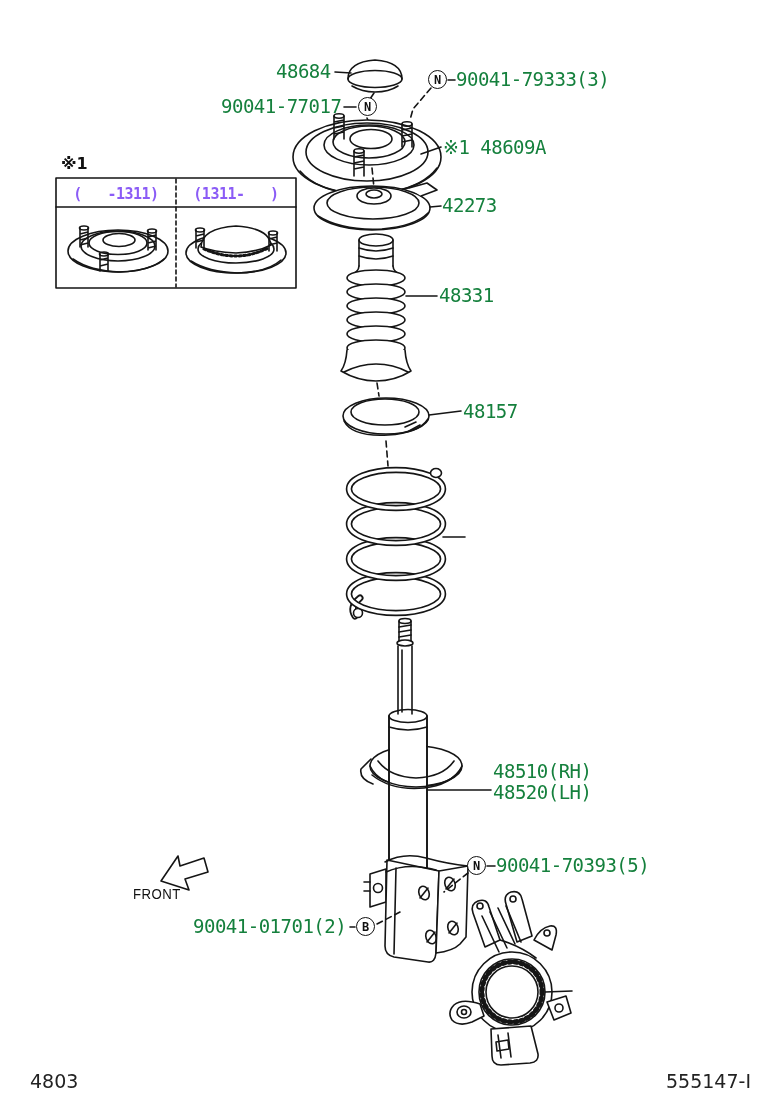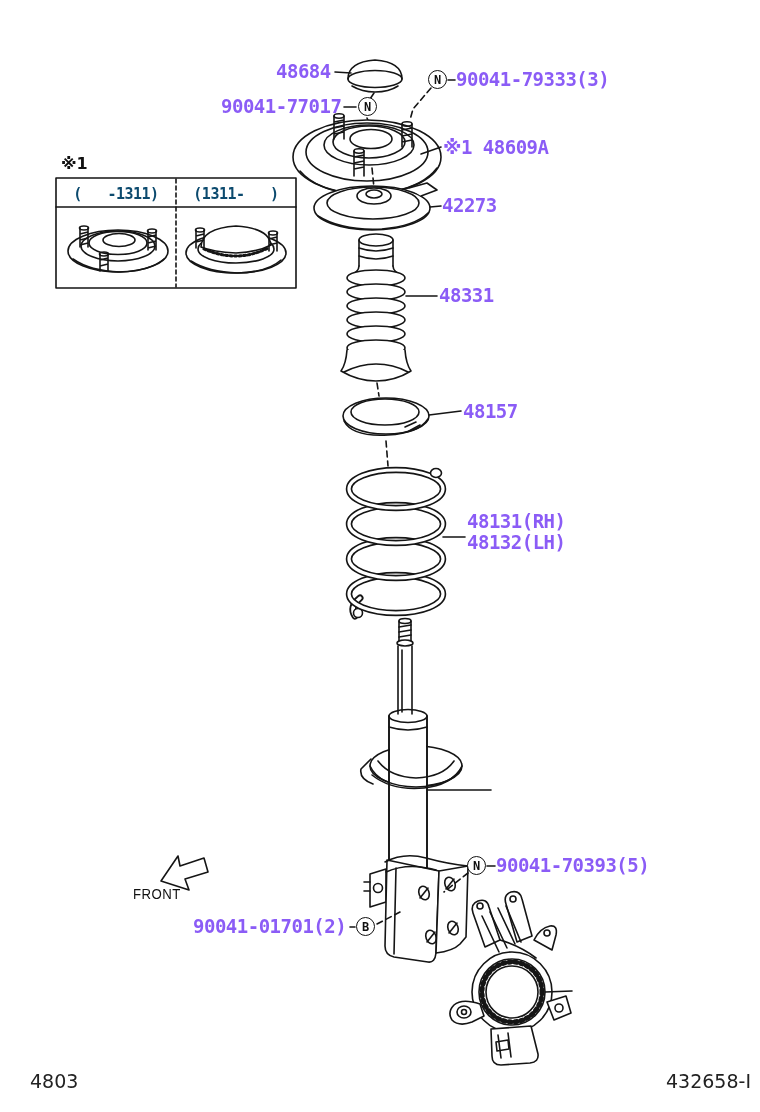--- a/index.html
+++ b/index.html
@@ -4,39 +4,39 @@
 <style>
   * { margin:0; padding:0; box-sizing:border-box; }
   html,body { background:#fff; }
   body {
     width:760px; height:1112px; position:relative; overflow:hidden;
     font-family:"DejaVu Sans Mono","Liberation Mono",monospace;
   }
   .page { position:absolute; inset:0; background:#ffffff; }
   svg.art { position:absolute; left:0; top:0; }
   .lbl {
-    position:absolute; font-weight:700; font-size:19px; line-height:21px;
-    color:#8b5cf6; white-space:pre; letter-spacing:-0.5px;
+    position:absolute; font-weight:400; font-size:19px; line-height:21px;
+    color:#15803d; white-space:pre; letter-spacing:-0.5px;
     font-family:"DejaVu Sans Mono","DejaVu Sans",monospace;
     text-align:right;
   }
   .lbl.refer { line-height:22px; }
   .marker {
     position:absolute; width:19px; height:19px; border:1.8px solid #111;
     border-radius:50%; background:#fff; display:flex; align-items:center;
     justify-content:center; font-size:12px; font-weight:700; color:#111;
     font-family:"DejaVu Sans Mono",monospace;
   }
   .note-ref {
     position:absolute; font-weight:700; font-size:16px; color:#111;
     font-family:"DejaVu Sans","Liberation Sans",sans-serif;
   }
   .hdr {
     position:absolute; width:120px; text-align:center; font-weight:700;
-    font-size:15px; color:#0c4a6e; white-space:pre; letter-spacing:-0.5px;
+    font-size:15px; color:#8b5cf6; white-space:pre; letter-spacing:-0.5px;
     font-family:"DejaVu Sans Mono","DejaVu Sans",monospace;
   }
   .front-lbl {
     position:absolute; font-family:"Liberation Sans","DejaVu Sans",sans-serif;
     font-size:15px; font-weight:400; color:#111; letter-spacing:0.5px;
     transform:scaleX(0.88); transform-origin:left center;
   }
   .corner {
     position:absolute; font-family:"DejaVu Sans","Liberation Sans",sans-serif;
     font-size:19px; color:#222;
@@ -245,30 +245,30 @@
   </g>
 </svg>
 
 <div class="lbl" style="left:276px;top:61px">48684</div>
 <div class="lbl" style="left:221px;top:96px">90041-77017</div>
 <div class="lbl" style="left:456px;top:69px">90041-79333(3)</div>
 <div class="lbl" style="left:443px;top:137px">※1 48609A</div>
 <div class="lbl" style="left:442px;top:195px">42273</div>
 <div class="lbl" style="left:439px;top:285px">48331</div>
 <div class="lbl" style="left:463px;top:401px">48157</div>
-<div class="lbl" style="left:467px;top:511px"><span>48131(RH)</span><br><span>48132(LH)</span></div>
+<div class="lbl" style="left:493px;top:761px"><span>48510(RH)</span><br><span>48520(LH)</span></div>
 <div class="lbl" style="left:496px;top:855px">90041-70393(5)</div>
 <div class="lbl" style="left:193px;top:916px">90041-01701(2)</div>
 
 <div class="marker" style="left:428px;top:70px">N</div>
 <div class="marker" style="left:358px;top:97px">N</div>
 <div class="marker" style="left:467px;top:856px">N</div>
 <div class="marker" style="left:356px;top:917px">B</div>
 
 <div class="note-ref" style="left:61px;top:154px">※1</div>
 <div class="hdr" style="left:56px;top:185px">(   -1311)</div>
 <div class="hdr" style="left:176px;top:185px">(1311-   )</div>
 
 <div class="front-lbl" style="left:133px;top:885px">FRONT</div>
 <div class="corner" style="left:30px;top:1070px">4803</div>
-<div class="corner" style="left:666px;top:1070px">432658-I</div>
+<div class="corner" style="left:666px;top:1070px">555147-I</div>
 
 </div>
 
 </body></html>

